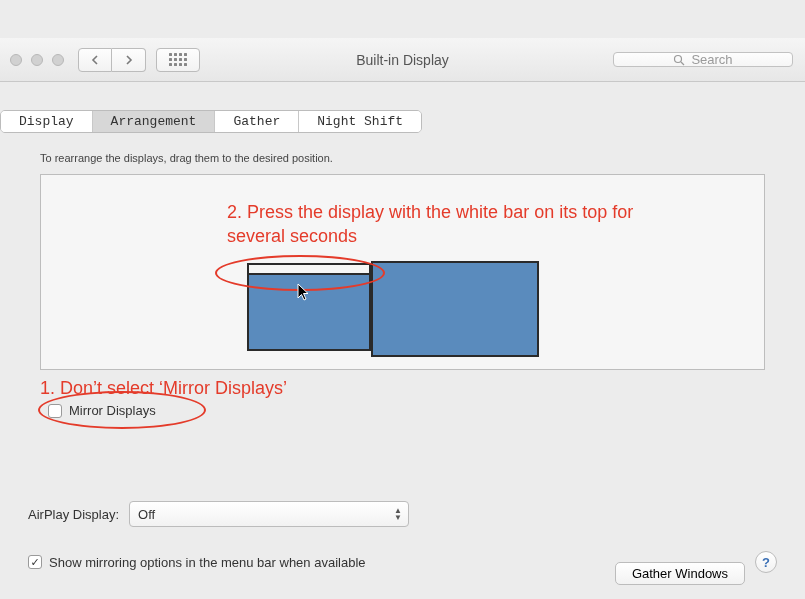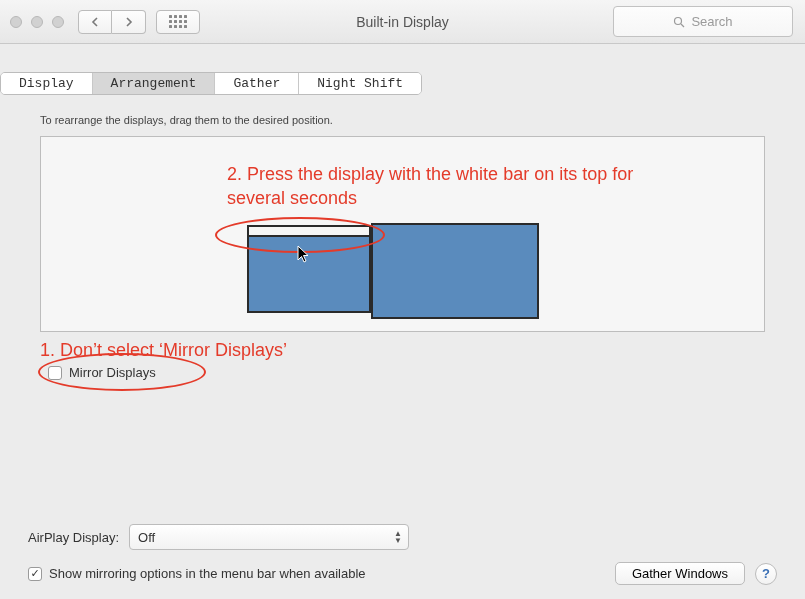--- a/index.html
+++ b/index.html
@@ -15,20 +15,21 @@
 
   
   .titlebar {
     height: 44px;
     background: linear-gradient(#f5f5f5,#e7e7e7);
     border-bottom: 1px solid #c8c8c8;
     display: flex;
     align-items: center;
     padding: 0 10px;
     position: relative;
+    margin-top: 38px;
   }
   .traffic { display:flex; gap:9px; margin-right:14px;}
   .tlight { width:12px; height:12px; border-radius:50%; background:#d1d1d1; border:1px solid #b8b8b8;}
   .navbtns { display:flex; }
   .navbtn {
     width:34px; height:24px;
     background:linear-gradient(#fdfdfd,#f2f2f2);
     border:1px solid #bcbcbc;
     display:flex; align-items:center; justify-content:center;
     color:#7a7a7a;
@@ -46,21 +47,21 @@
     gap:2px;
   }
   .grid-dots span{width:3px;height:3px;background:#888;border-radius:0.5px;}
   .wtitle {
     position:absolute; left:0; right:0; text-align:center;
     font-size:14px; color:#555;
     pointer-events:none;
   }
   .searchwrap { position:absolute; right:12px; }
   .searchbox {
-    width:180px; height:31px; border:1px solid #c2c2c2; border-radius:4px;
+    width:180px; height:15px; border:1px solid #c2c2c2; border-radius:4px;
     background:linear-gradient(#fdfdfd,#f6f6f6);
     display:flex; align-items:center; justify-content:center;
     color:#9a9a9a; gap:6px;text-align:right;
   }
 
   
   .tabrow { display:flex; justify-content:flex-start; margin-top:28px;font-family:Liberation Mono, monospace;}
   .tabset { display:flex; border:1px solid #bcbcbc; border-radius:5px; overflow:hidden;}
   .tab {
     padding:3px 18px; font-size:13px; background:#fff; color:#333;
@@ -129,21 +130,21 @@
     width:280px; height:26px; border:1px solid #bcbcbc; border-radius:4px;
     background:linear-gradient(#ffffff,#f2f2f2);
     display:flex; align-items:center; justify-content:space-between;
     padding:0 6px 0 8px; font-size:13px;
   }
   .select .chev {
     display:flex; flex-direction:column; font-size:8px; line-height:7px; color:#555;
   }
   .btn {
     padding:3px 16px; border:1px solid #bcbcbc; border-radius:5px;
-    background:linear-gradient(#ffffff,#f2f2f2); font-size:13px;
+    background:linear-gradient(#ffffff,#f2f2f2); font-size:13px;margin-top:23px;
   }
   .helpbtn {
     width:22px; height:22px; border:1px solid #bcbcbc; border-radius:50%;
     background:linear-gradient(#ffffff,#f2f2f2);
     display:flex; align-items:center; justify-content:center;
     color:#3a6fb5; font-size:13px; font-weight:600;
   }
   .lastrow { display:flex; align-items:center; justify-content:space-between;}
   .lastrow .leftgrp{display:flex; align-items:center; gap:7px;}
   .lastrow .rightgrp{display:flex; align-items:center; gap:10px;}

